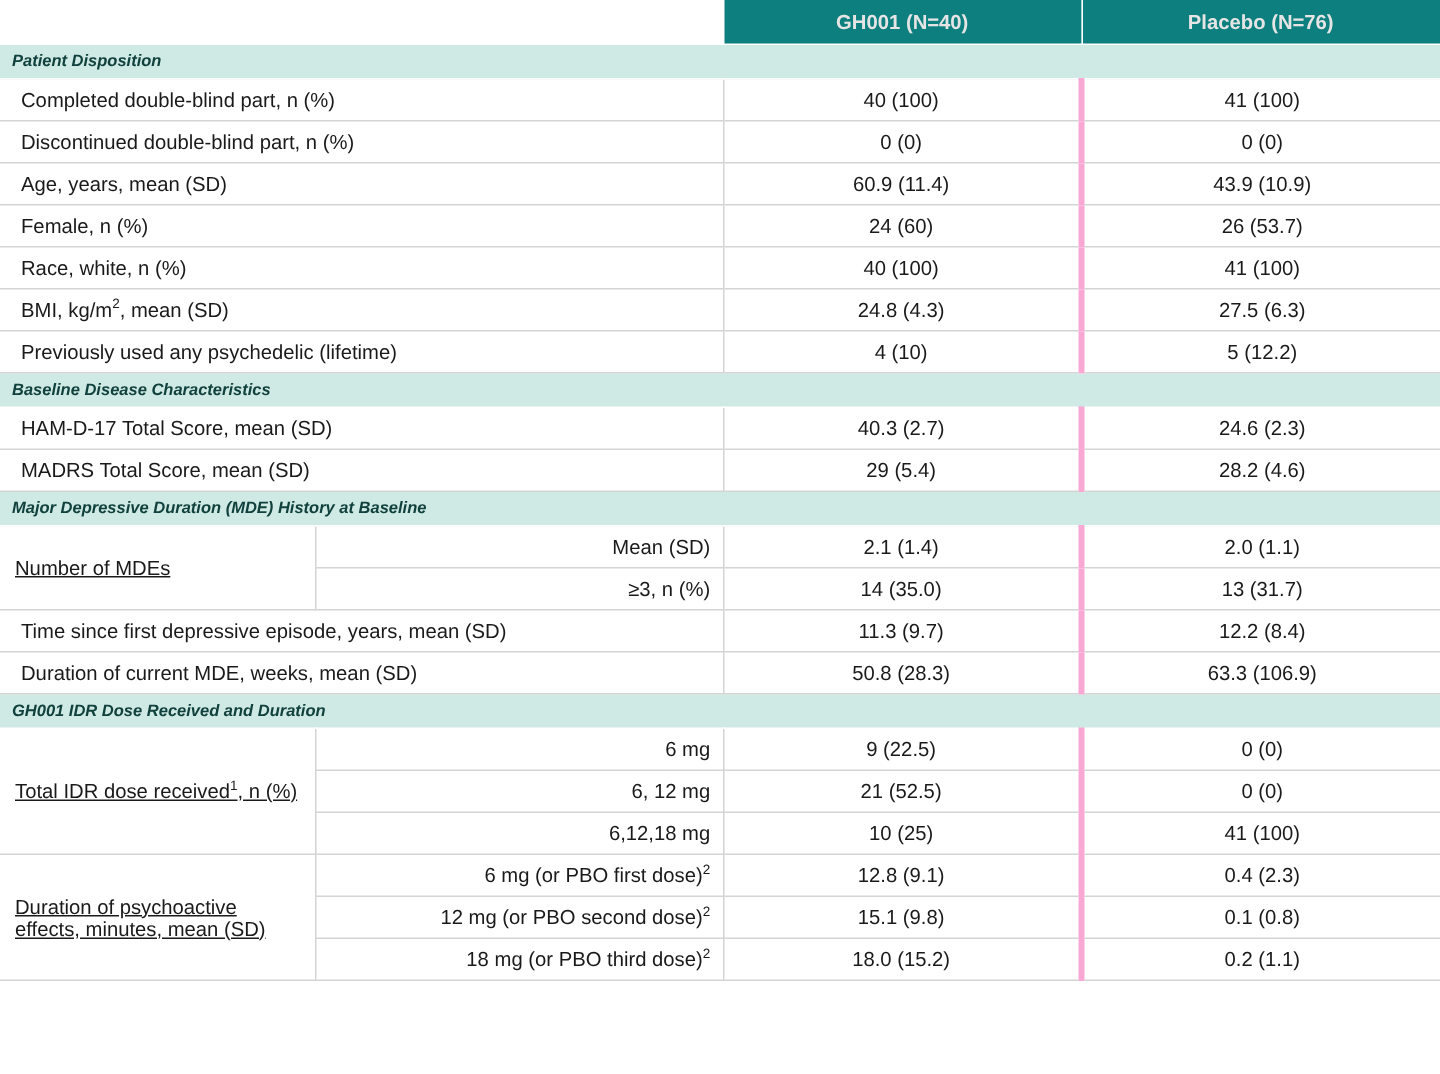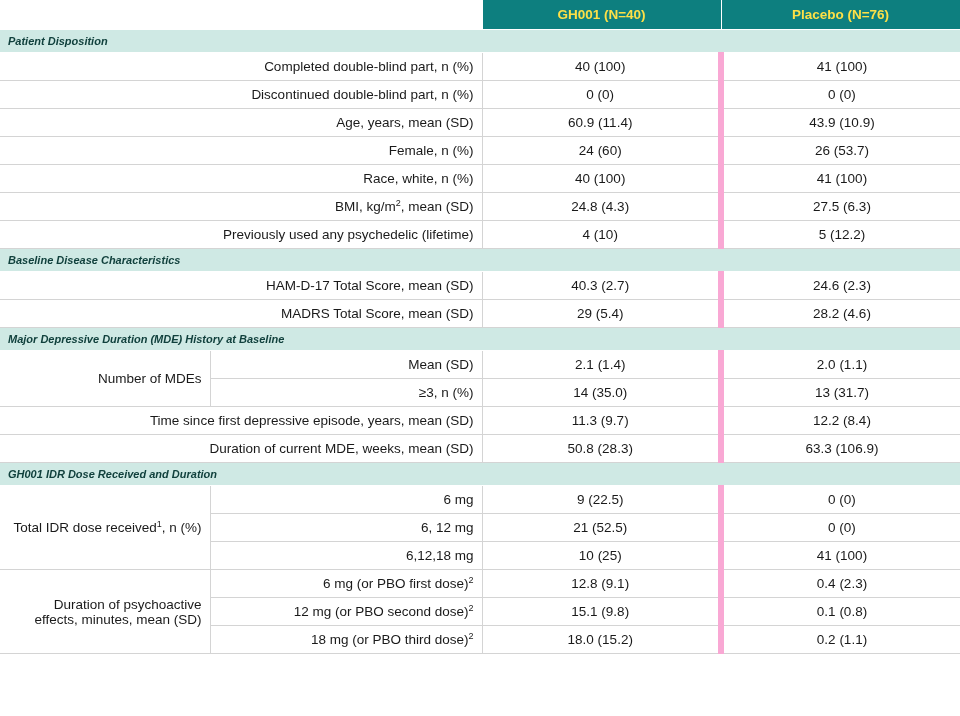--- a/index.html
+++ b/index.html
@@ -21,21 +21,21 @@
     font-size: 13.5px;
   }
   table.clinical-table col.c-label { width: 210px; }
   table.clinical-table col.c-sub   { width: 272px; }
   table.clinical-table col.c-a     { width: 239px; }
   table.clinical-table col.c-b     { width: 239px; }
 
   
   tr.header-row th {
     background: #0d7f7f;
-    color: #fde047;
+    color: #e5e5e5;
     font-weight: bold;
     font-size: 13.5px;
     text-align: center;
     padding: 7px 6px;
     border: 1px solid #ffffff;
     border-top: none;
   }
   tr.header-row th.blank-head {
     background: #ffffff;
     border: none;
@@ -51,37 +51,38 @@
     padding: 5px 8px;
     border-bottom: 1px solid #ffffff;
     border-top: 1px solid #ffffff;
   }
 
   
   td.label-cell {
     padding: 6px 8px 6px 14px;
     border-bottom: 1px solid #d4d4d4;
     border-right: 1px solid #d4d4d4;
-    text-align: right;
+    text-align: left;
     vertical-align: middle;
   }
   td.label-cell.group-label {
     padding-left: 10px;
+    text-decoration: underline;
   }
   td.sub-cell {
     padding: 6px 8px 6px 14px;
     border-bottom: 1px solid #d4d4d4;
     border-right: 1px solid #d4d4d4;
     text-align: right;
     vertical-align: middle;
   }
   td.val-cell {
     padding: 6px 6px;
     border-bottom: 1px solid #d4d4d4;
-    border-right: 6px solid #f9a8d4;
+    border-right: 4px solid #f9a8d4;
     text-align: center;
     vertical-align: middle;
   }
   td.val-cell.last {
     border-right: none;
     margin-top: 32px;
   }
   sup { font-size: 9px; vertical-align: super; line-height: 0; }
 </style>
 </head>

